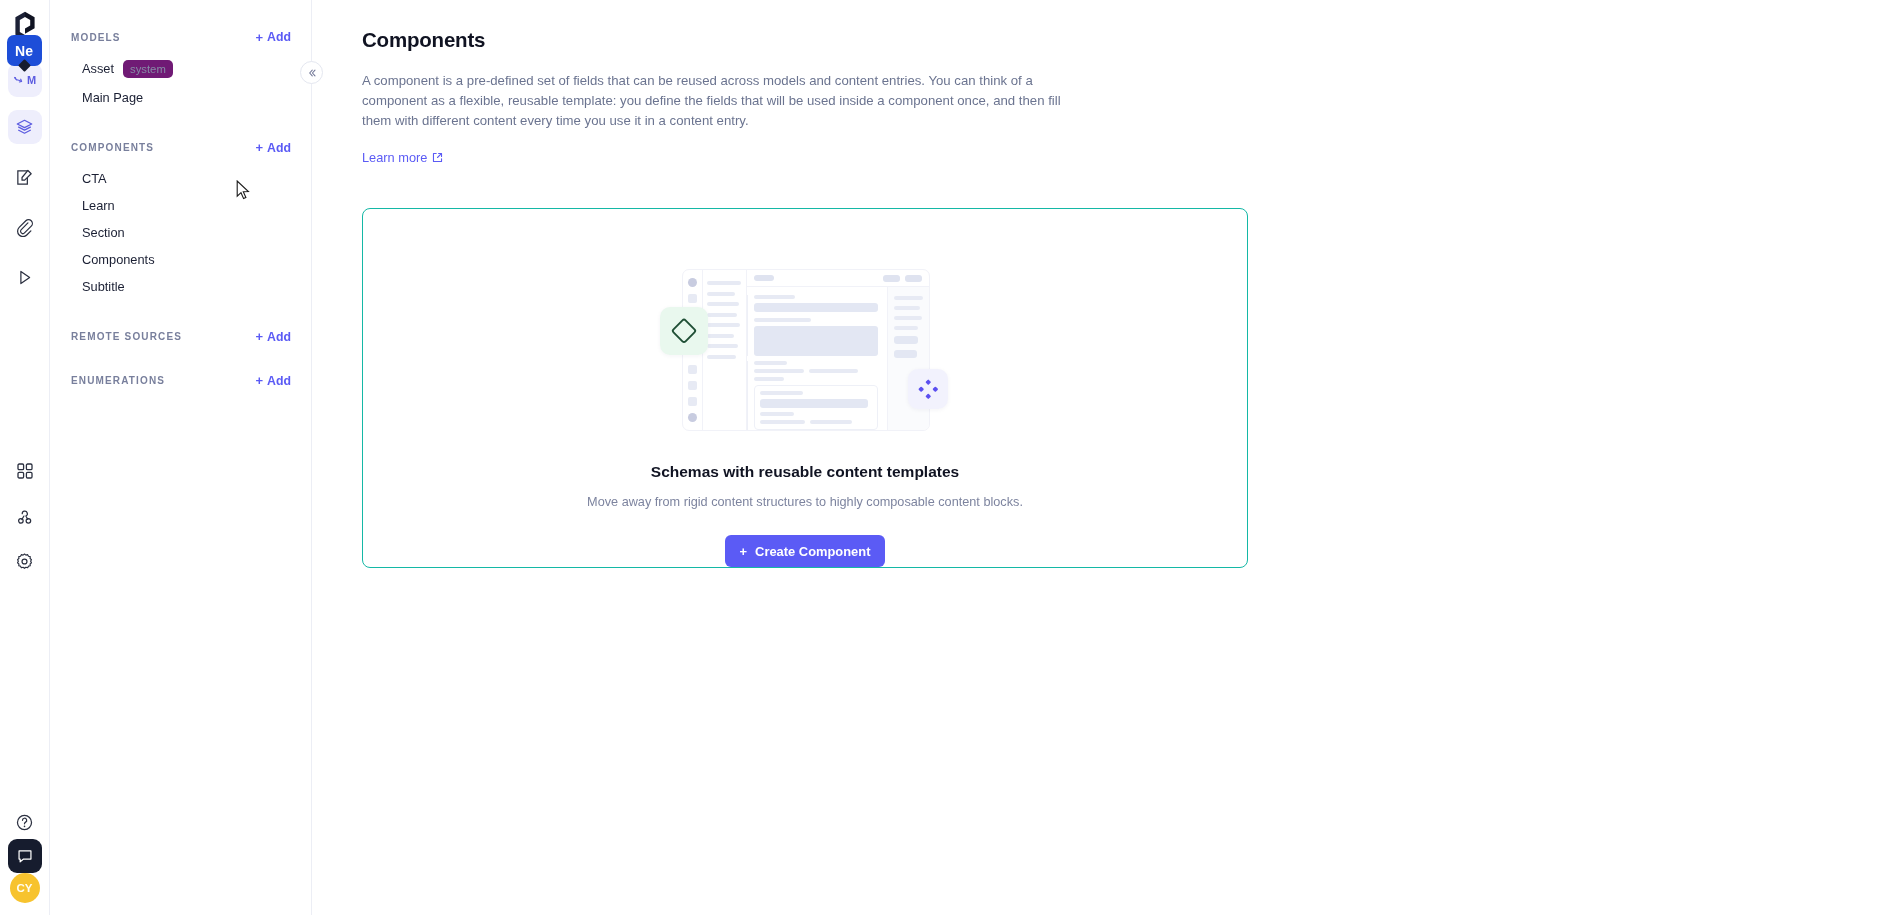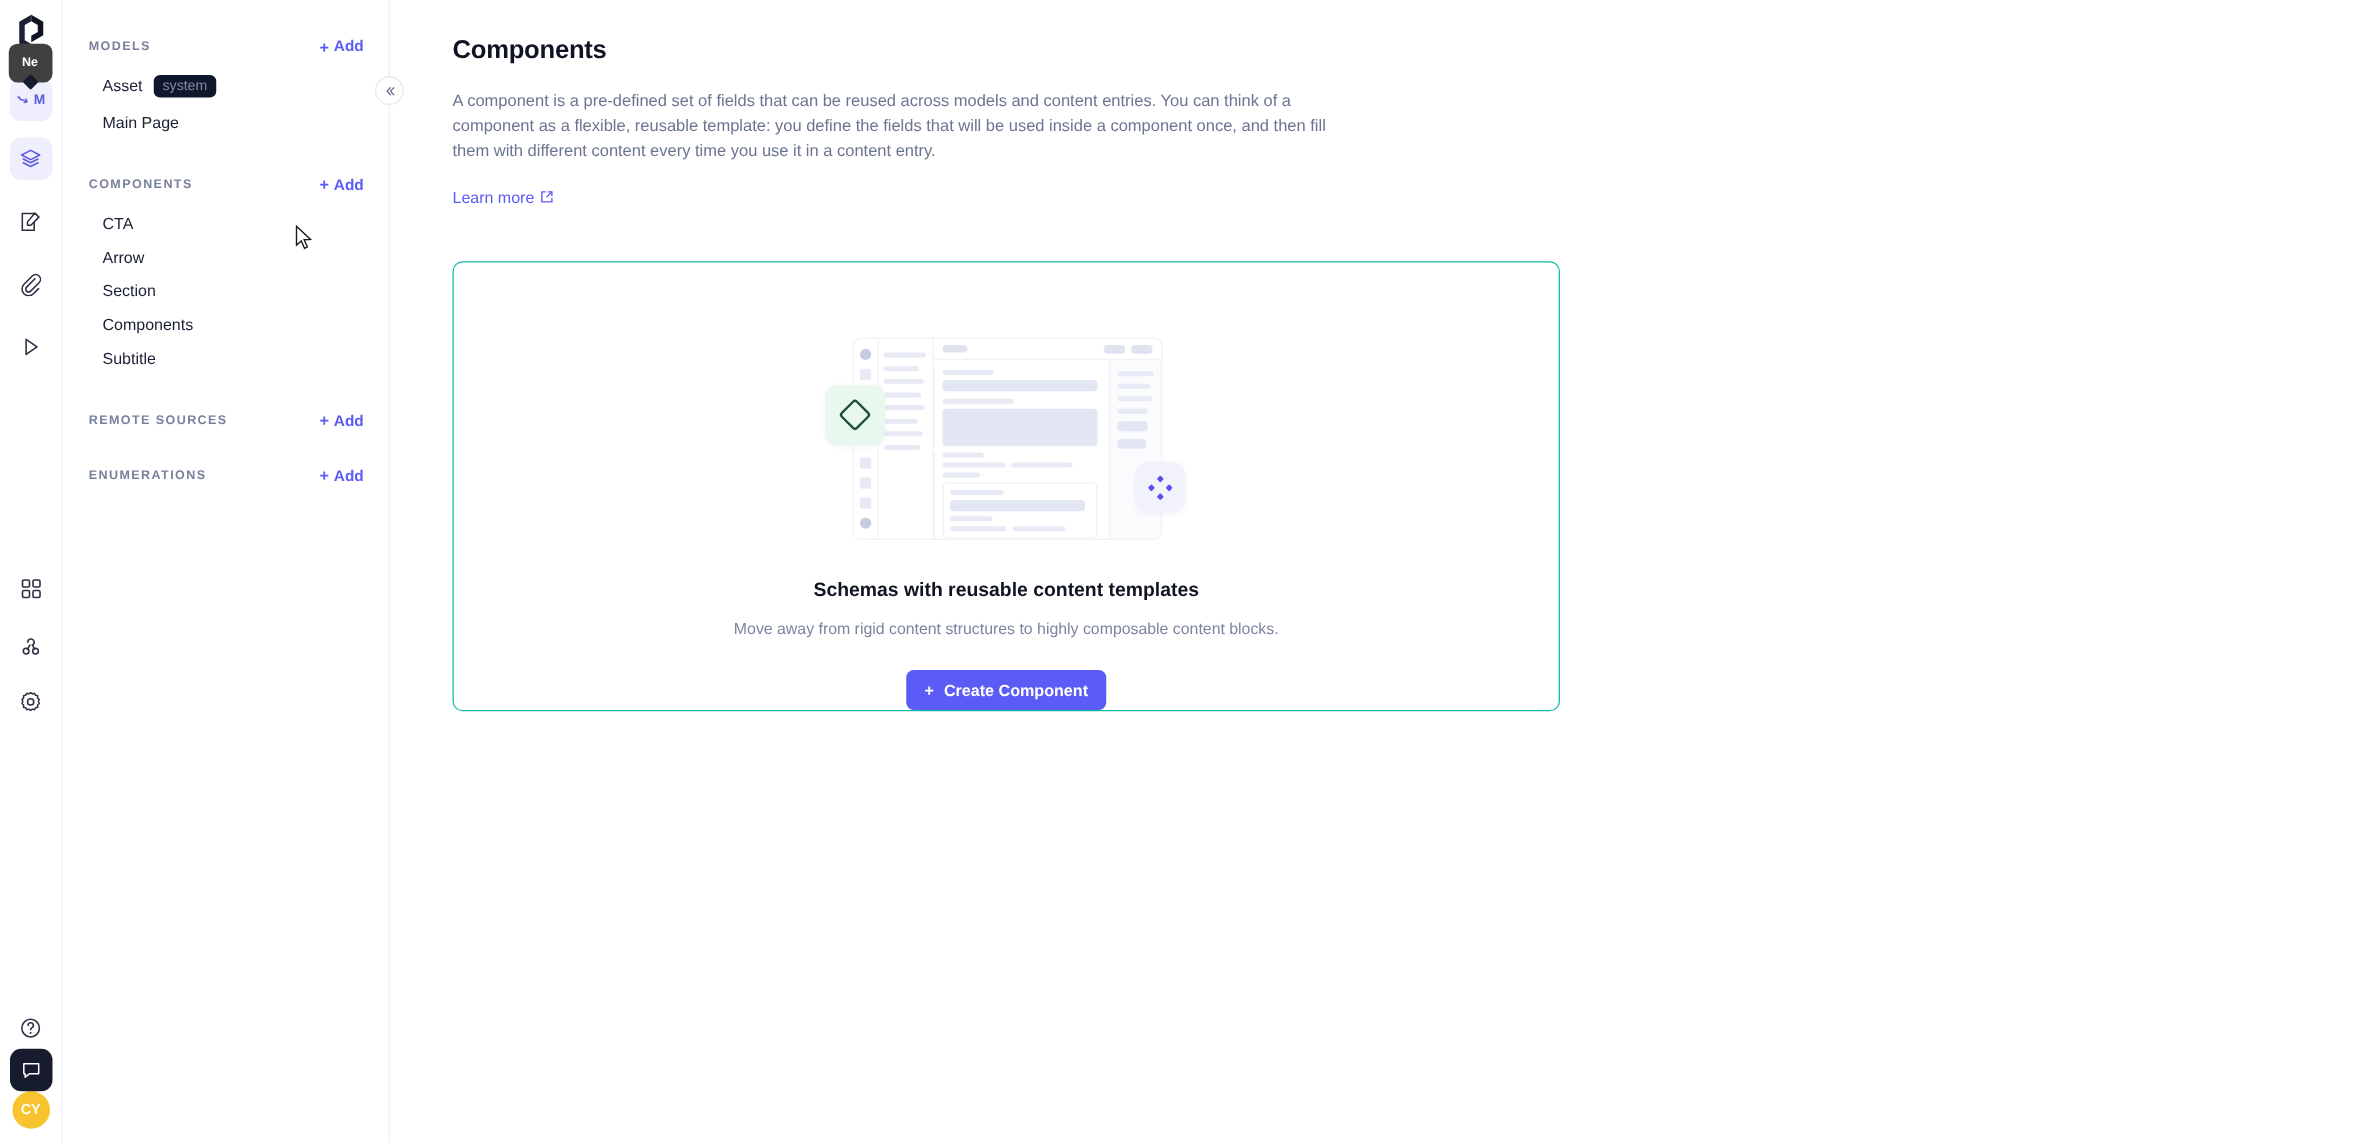--- a/index.html
+++ b/index.html
@@ -27,22 +27,22 @@
     width: 34px; height: 34px; border-radius: 9px;
     display: flex; align-items: center; justify-content: center;
     color: #2b3040; cursor: pointer; position: relative;
   }
   .rail-btn.lav { background: #eeeefc; color: #5c5ce0; }
   .rail-btn.dark { background: #161c2e; color: #ffffff; }
   .env-wrap { position: relative; width: 34px; height: 34px; }
   .env-tip {
     position: absolute; left: -1px; top: -25px;
     width: 35px; height: 31px; border-radius: 7px;
-    background: #404040; color: #fff;
-    font-size: 10px; font-weight: bold;
+    background: #1d4ed8; color: #fff;
+    font-size: 14px; font-weight: bold;
     display: flex; align-items: center; justify-content: center;
     letter-spacing: .1px; z-index: 5;
   }
   .env-tip::after {
     content: ""; position: absolute; bottom: -4px; left: 13px;
     width: 9px; height: 9px; background: #161c2e; transform: rotate(45deg); border-radius:1px;
   }
   .env-btn {
     position: absolute; left: 0; top: 3px;
     width: 34px; height: 34px; border-radius: 9px;
@@ -80,21 +80,21 @@
     font-size: 12.3px; color: #5b5bf5; font-weight: bold; cursor: pointer;
   }
   .add-btn .plus { font-size: 13px; font-weight: bold; line-height: 1; }
   .sb-list { margin-top: 10px; }
   .sb-item {
     display: flex; align-items: center; gap: 9px;
     padding: 6px 0 6px 12px; border-radius: 6px; cursor: pointer;
     font-size: 12.8px; color: #1a1f33;
   }
   .tag {
-    font-size: 11.3px; color: #868ca6; background: #0f172a;
+    font-size: 11.3px; color: #868ca6; background: #701a75;
     border-radius: 5px; padding: 2.5px 7px 3px;
   }
   .sb-note {
     font-size: 12.5px; color: #a3a9c2; line-height: 1.42;
     margin-top: 11px; padding-left: 1px; max-width: 200px;
   }
   .collapse-btn {
     position: absolute; right: -12px; top: 61px;
     width: 23px; height: 23px; border-radius: 50%;
     background: #fff; border: 1px solid #e4e7f0;
@@ -295,21 +295,21 @@
       <span class="add-btn">
         <span class="plus">+</span>
         <span>Add</span>
       </span>
     </div>
     <div class="sb-list">
       <div class="sb-item">
         <span>CTA</span>
       </div>
       <div class="sb-item">
-        <span>Arrow</span>
+        <span>Learn</span>
       </div>
       <div class="sb-item">
         <span>Section</span>
       </div>
       <div class="sb-item">
         <span>Components</span>
       </div>
       <div class="sb-item">
         <span>Subtitle</span>
       </div>

